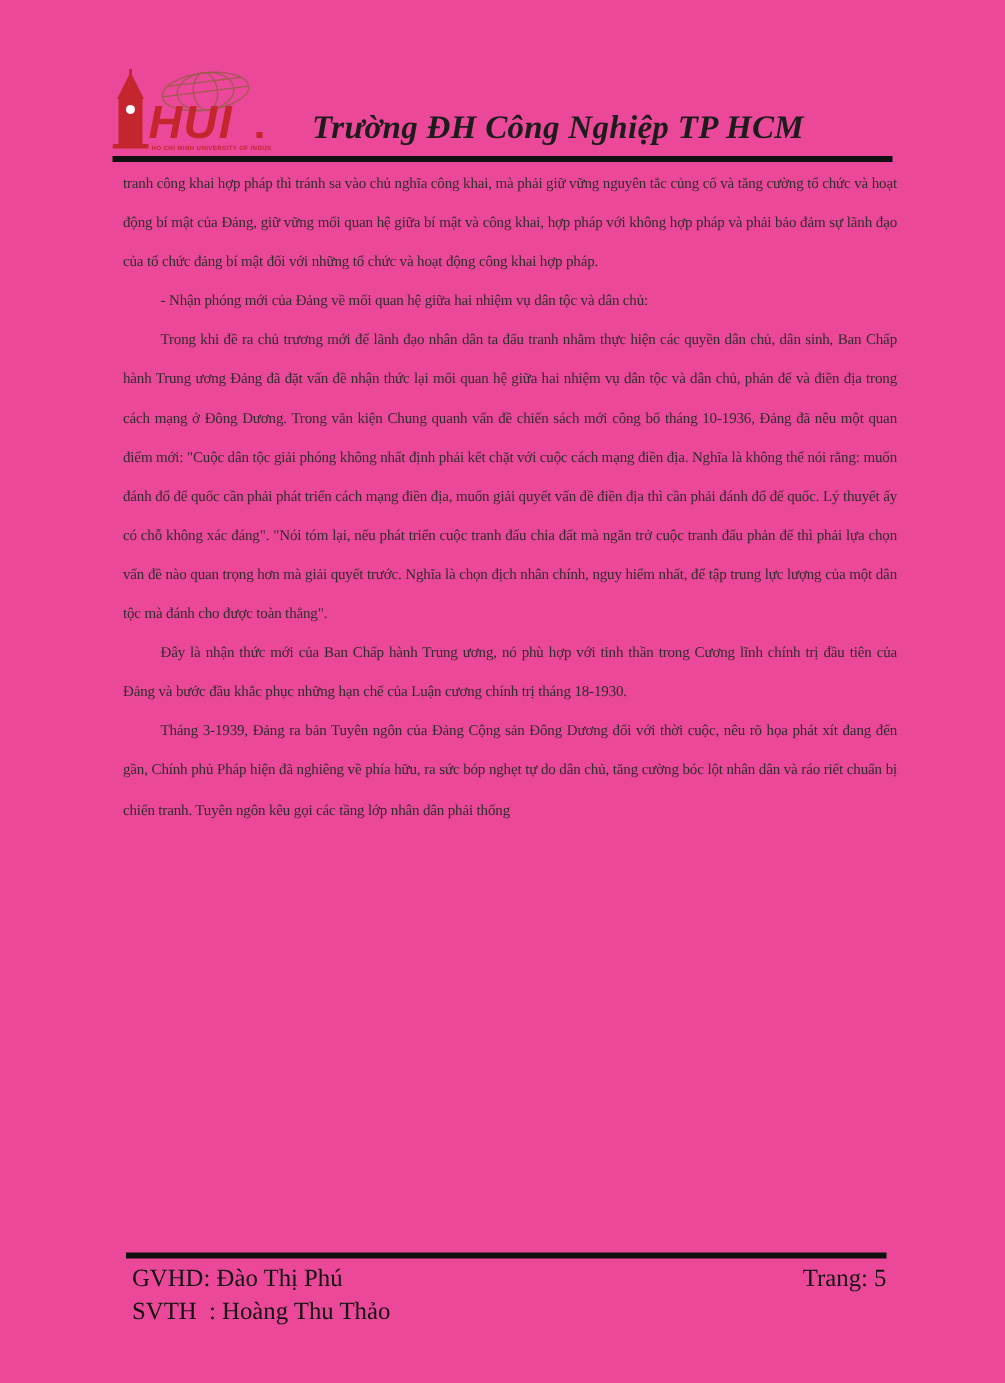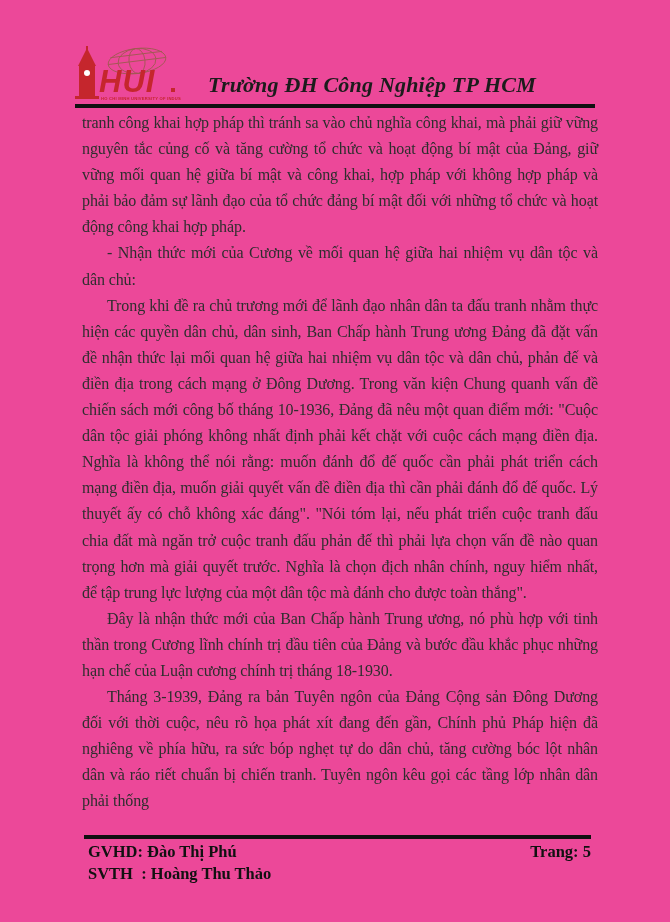--- a/index.html
+++ b/index.html
@@ -22,31 +22,31 @@
     flex:1;text-align:center;
     font-style:italic;font-weight:bold;font-size:22px;
     padding-bottom:6px;transform:translateX(-16px);
     color:#1c1c1c;letter-spacing:.2px;
   }
   .rule{position:absolute;background:#101010;height:4px;}
   .header-rule{top:104px;left:75px;width:520px;}
   
   .body{
     position:absolute;top:110px;left:82px;width:516px;
-    font-size:16px;line-height:26.1px;
+    font-size:10px;line-height:26.1px;
     text-align:justify;letter-spacing:-0.1px;
   }
   .body p{margin:0;}
   .body p.indent{text-indent:25px;}
   
   .footer-rule{top:835px;left:84px;width:507px;}
   .footer{
     position:absolute;top:841px;left:88px;width:503px;
     display:flex;justify-content:space-between;
-    font-weight:bold;font-size:16.5px;line-height:21.5px;
+    font-weight:normal;font-size:16.5px;line-height:21.5px;
     color:#111;
   }
   .footer .line{white-space:pre;}
   .footer .right .page-line{padding-left:9px;}
 </style>
 </head>
 <body>
 
 <div class="page">
 
@@ -76,21 +76,21 @@
         <text x="26" y="54" font-family="Liberation Sans, sans-serif" font-size="4.1" font-weight="bold" fill="#c5262d" letter-spacing="0.25">HO CHI MINH UNIVERSITY OF INDUSTRY</text>
       </svg>
     </div>
     <div class="title">Trường ĐH Công Nghiệp TP HCM</div>
   </div>
 
   <div class="rule header-rule"></div>
 
   <div class="body">
     <p>tranh công khai hợp pháp thì tránh sa vào chủ nghĩa công khai, mà phải giữ vững nguyên tắc củng cố và tăng cường tổ chức và hoạt động bí mật của Đảng, giữ vững mối quan hệ giữa bí mật và công khai, hợp pháp với không hợp pháp và phải bảo đảm sự lãnh đạo của tổ chức đảng bí mật đối với những tổ chức và hoạt động công khai hợp pháp.</p>
-    <p class="indent">- Nhận thức mới của Cương về mối quan hệ giữa hai nhiệm vụ dân tộc và dân chủ:</p>
+    <p class="indent">- Nhận phóng mới của Đảng về mối quan hệ giữa hai nhiệm vụ dân tộc và dân chủ:</p>
     <p class="indent">Trong khi đề ra chủ trương mới để lãnh đạo nhân dân ta đấu tranh nhằm thực hiện các quyền dân chủ, dân sinh, Ban Chấp hành Trung ương Đảng đã đặt vấn đề nhận thức lại mối quan hệ giữa hai nhiệm vụ dân tộc và dân chủ, phản đế và điền địa trong cách mạng ở Đông Dương. Trong văn kiện Chung quanh vấn đề chiến sách mới công bố tháng 10-1936, Đảng đã nêu một quan điểm mới: "Cuộc dân tộc giải phóng không nhất định phải kết chặt với cuộc cách mạng điền địa. Nghĩa là không thể nói rằng: muốn đánh đổ đế quốc cần phải phát triển cách mạng điền địa, muốn giải quyết vấn đề điền địa thì cần phải đánh đổ đế quốc. Lý thuyết ấy có chỗ không xác đáng". "Nói tóm lại, nếu phát triển cuộc tranh đấu chia đất mà ngăn trở cuộc tranh đấu phản đế thì phải lựa chọn vấn đề nào quan trọng hơn mà giải quyết trước. Nghĩa là chọn địch nhân chính, nguy hiểm nhất, để tập trung lực lượng của một dân tộc mà đánh cho được toàn thắng".</p>
     <p class="indent">Đây là nhận thức mới của Ban Chấp hành Trung ương, nó phù hợp với tinh thần trong Cương lĩnh chính trị đầu tiên của Đảng và bước đầu khắc phục những hạn chế của Luận cương chính trị tháng 18-1930.</p>
     <p class="indent">Tháng 3-1939, Đảng ra bản Tuyên ngôn của Đảng Cộng sản Đông Dương đối với thời cuộc, nêu rõ họa phát xít đang đến gần, Chính phủ Pháp hiện đã nghiêng về phía hữu, ra sức bóp nghẹt tự do dân chủ, tăng cường bóc lột nhân dân và ráo riết chuẩn bị chiến tranh. Tuyên ngôn kêu gọi các tầng lớp nhân dân phải thống</p>
   </div>
 
   <div class="rule footer-rule"></div>
 
   <div class="footer">
     <div class="left">
       <div class="line">GVHD: Đào Thị Phú</div>

